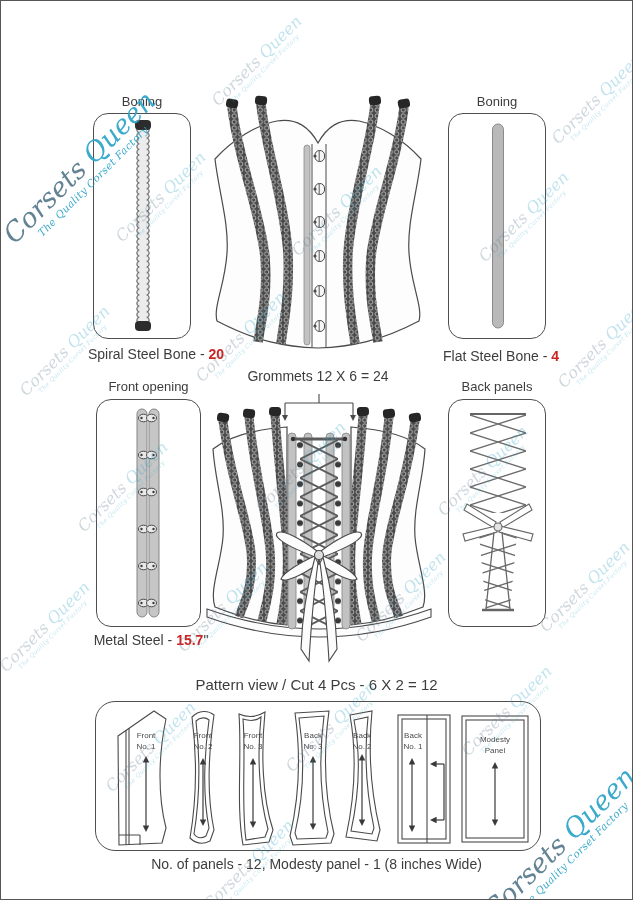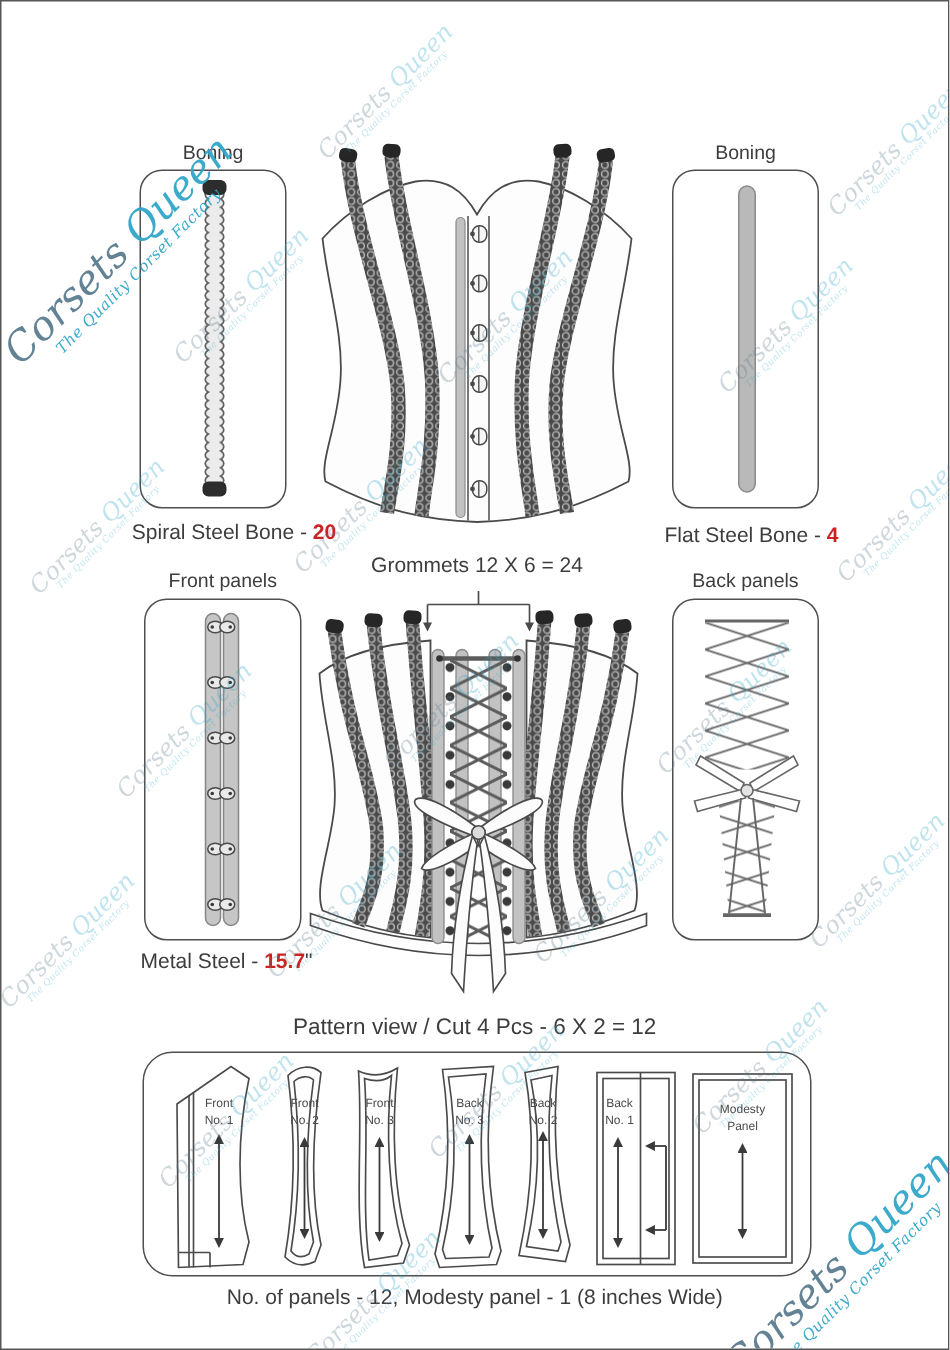--- a/index.html
+++ b/index.html
@@ -113,21 +113,21 @@
       <use href="#hookF" transform="translate(113,61)"></use>
       <use href="#hookF" transform="translate(113,94)"></use>
       <use href="#hookF" transform="translate(113,127)"></use>
       <use href="#hookF" transform="translate(113,161)"></use>
       <use href="#hookF" transform="translate(113,196)"></use>
       <use href="#hookF" transform="translate(113,231)"></use>
     </g>
   </svg>
   <div class="abs caption" style="left:204px;top:367px;width:226px">Grommets 12 X 6 = 24</div>
 
-  <div class="abs boxlabel" style="left:95px;top:378px;width:105px">Front panels</div>
+  <div class="abs boxlabel" style="left:95px;top:378px;width:105px">Front opening</div>
   <div class="abs rbox" style="left:95px;top:398px;width:105px;height:228px">
     <svg width="105" height="226" viewBox="0 0 105 226">
       <rect x="40" y="9" width="10" height="208" rx="5" fill="#c6c6c6" stroke="#858585" stroke-width="1"></rect>
       <rect x="52" y="9" width="10" height="208" rx="5" fill="#c6c6c6" stroke="#858585" stroke-width="1"></rect>
       <g>
         <use href="#clasp" transform="translate(51,18)"></use>
         <use href="#clasp" transform="translate(51,55)"></use>
         <use href="#clasp" transform="translate(51,92)"></use>
         <use href="#clasp" transform="translate(51,129)"></use>
         <use href="#clasp" transform="translate(51,166)"></use>

